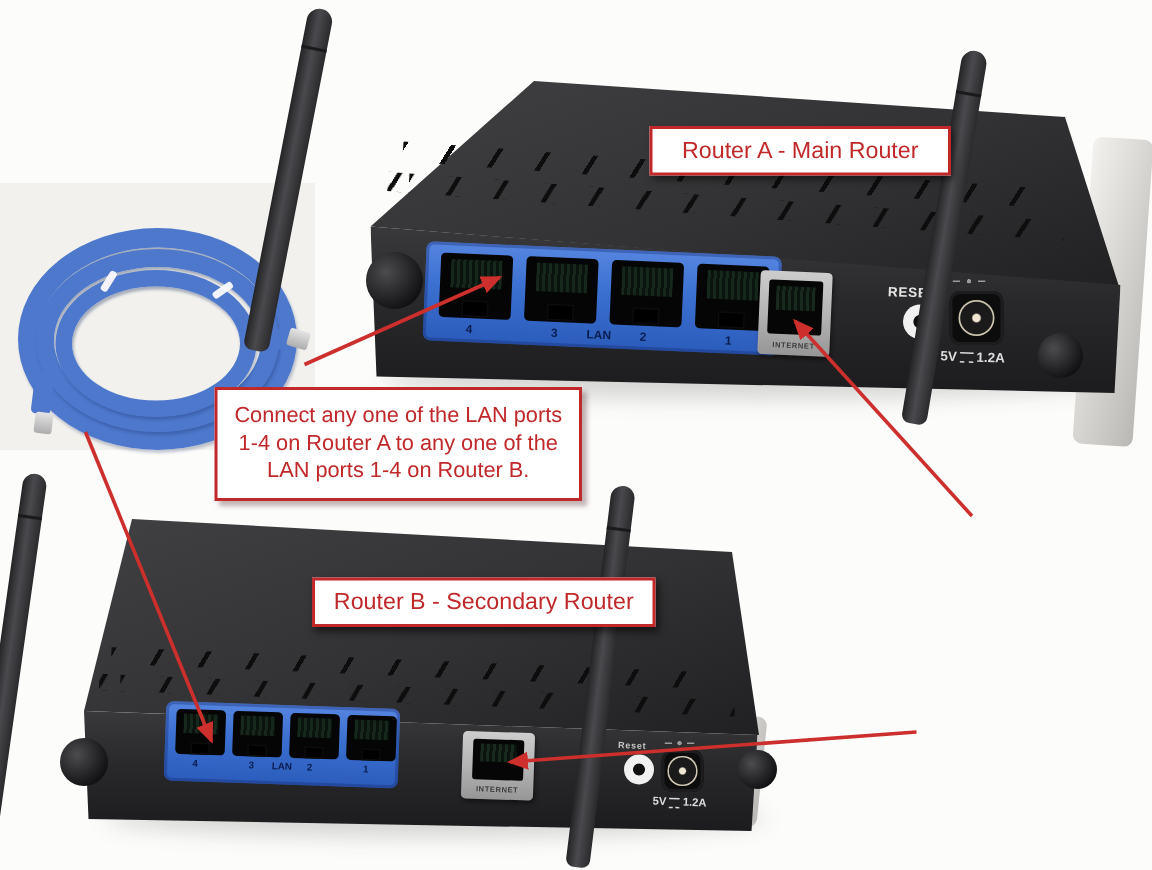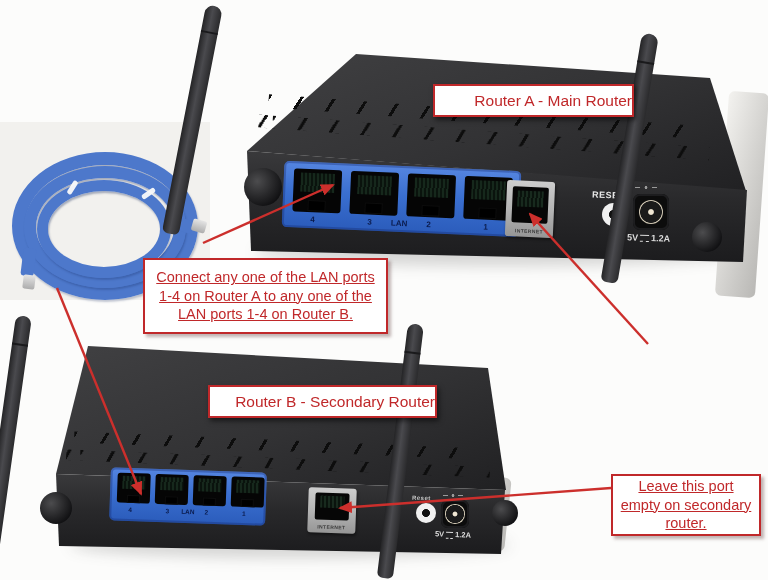--- a/index.html
+++ b/index.html
@@ -52,26 +52,26 @@
        linear-gradient(#9a9a9a,#9a9a9a) right center/5px 1px no-repeat;}
   .jack{position:absolute;background:#0c0c0c;border-radius:7px;box-shadow:inset 0 0 0 2px #1d1d1f;}
   .jack::before{content:"";position:absolute;inset:16%;border-radius:50%;
      background:radial-gradient(circle,#efe6d2 0 14%,#1a1a1a 20% 62%,#cfc6b2 66% 100%);}
   .pwr{position:absolute;color:#dcdcdc;font-weight:bold;white-space:nowrap;}
   .dc-icon{display:inline-block;width:9px;height:5px;margin:0 2px;vertical-align:middle;
      border-top:1.5px solid #dcdcdc;border-bottom:1.5px dashed #dcdcdc;}
 
   
   .router-label{position:absolute;background:#fff;border:2.5px solid var(--annotation-red,#c0282a);
-     color:var(--annotation-red,#c0282a);display:flex;align-items:center;justify-content:flex-end;
+     color:var(--annotation-red,#c0282a);display:flex;align-items:center;justify-content:center;
      font-size:15.5px;box-shadow:2px 3px 5px rgba(0,0,0,.55);}
   .callout{position:absolute;background:#fff;border:2.5px solid var(--annotation-red,#c0282a);
      color:var(--annotation-red,#c0282a);display:flex;align-items:center;justify-content:center;
      text-align:center;font-size:14.5px;line-height:1.28;padding:0 6px;box-sizing:border-box;
-     box-shadow:3px 3px 3px rgba(120,90,90,.45);text-decoration:underline;}
+     box-shadow:3px 3px 3px rgba(120,90,90,.45);}
 
   
   .cable-box{position:absolute;left:0;top:122px;width:210px;height:178px;background:#f2f1ee;}
   .ring{position:absolute;border-radius:50%;border-style:solid;border-color:var(--cable-blue,#4d78cb);
      box-shadow:inset 1px 2px 2px rgba(20,40,90,.35),1px 2px 2px rgba(20,40,90,.25);}
   .tie{position:absolute;width:5px;height:15px;background:#fafafa;opacity:.95;border-radius:2px;}
   .boot{position:absolute;background:var(--cable-blue,#4d78cb);border-radius:3px;}
   .tip{position:absolute;background:linear-gradient(180deg,#e4e4e4,#adadad);border-radius:2px;}
 
   svg.arrows{position:absolute;left:0;top:0;z-index:30;pointer-events:none;}
@@ -187,23 +187,20 @@
     <div class="antenna" style="left:408px;top:324px;width:16px;height:256px;transform:rotate(7deg);"></div>
 
     <div class="router-label" style="left:208px;top:385px;width:225px;height:29px;">
       <span>Router B - Secondary Router</span>
     </div>
   </div>
 
   <div class="callout" style="left:143px;top:258px;width:245px;height:76px;z-index:20;">
     <span>Connect any one of the LAN ports 1-4 on Router A to any one of the LAN ports 1-4 on Router B.</span>
   </div>
-  <div class="callout" style="left:611px;top:474px;width:150px;height:62px;z-index:20;">
-    <span>Leave this port empty on secondary router.</span>
-  </div>
 
   <svg class="arrows" width="768" height="580" viewBox="0 0 768 580">
     <defs>
       <marker id="ah" markerUnits="userSpaceOnUse" markerWidth="14" markerHeight="12" refX="12" refY="6" orient="auto">
         <path d="M0,0 L14,6 L0,12 Z" style="fill:var(--arrow-red,#cc2f2c);"></path>
       </marker>
     </defs>
     <line x1="203" y1="243" x2="333" y2="185" stroke-width="2.4" marker-end="url(#ah)" style="stroke:var(--arrow-red,#cc2f2c);"></line>
     <line x1="57" y1="288" x2="141" y2="494" stroke-width="2.4" marker-end="url(#ah)" style="stroke:var(--arrow-red,#cc2f2c);"></line>
     <line x1="648" y1="344" x2="530" y2="214" stroke-width="2.4" marker-end="url(#ah)" style="stroke:var(--arrow-red,#cc2f2c);"></line>

